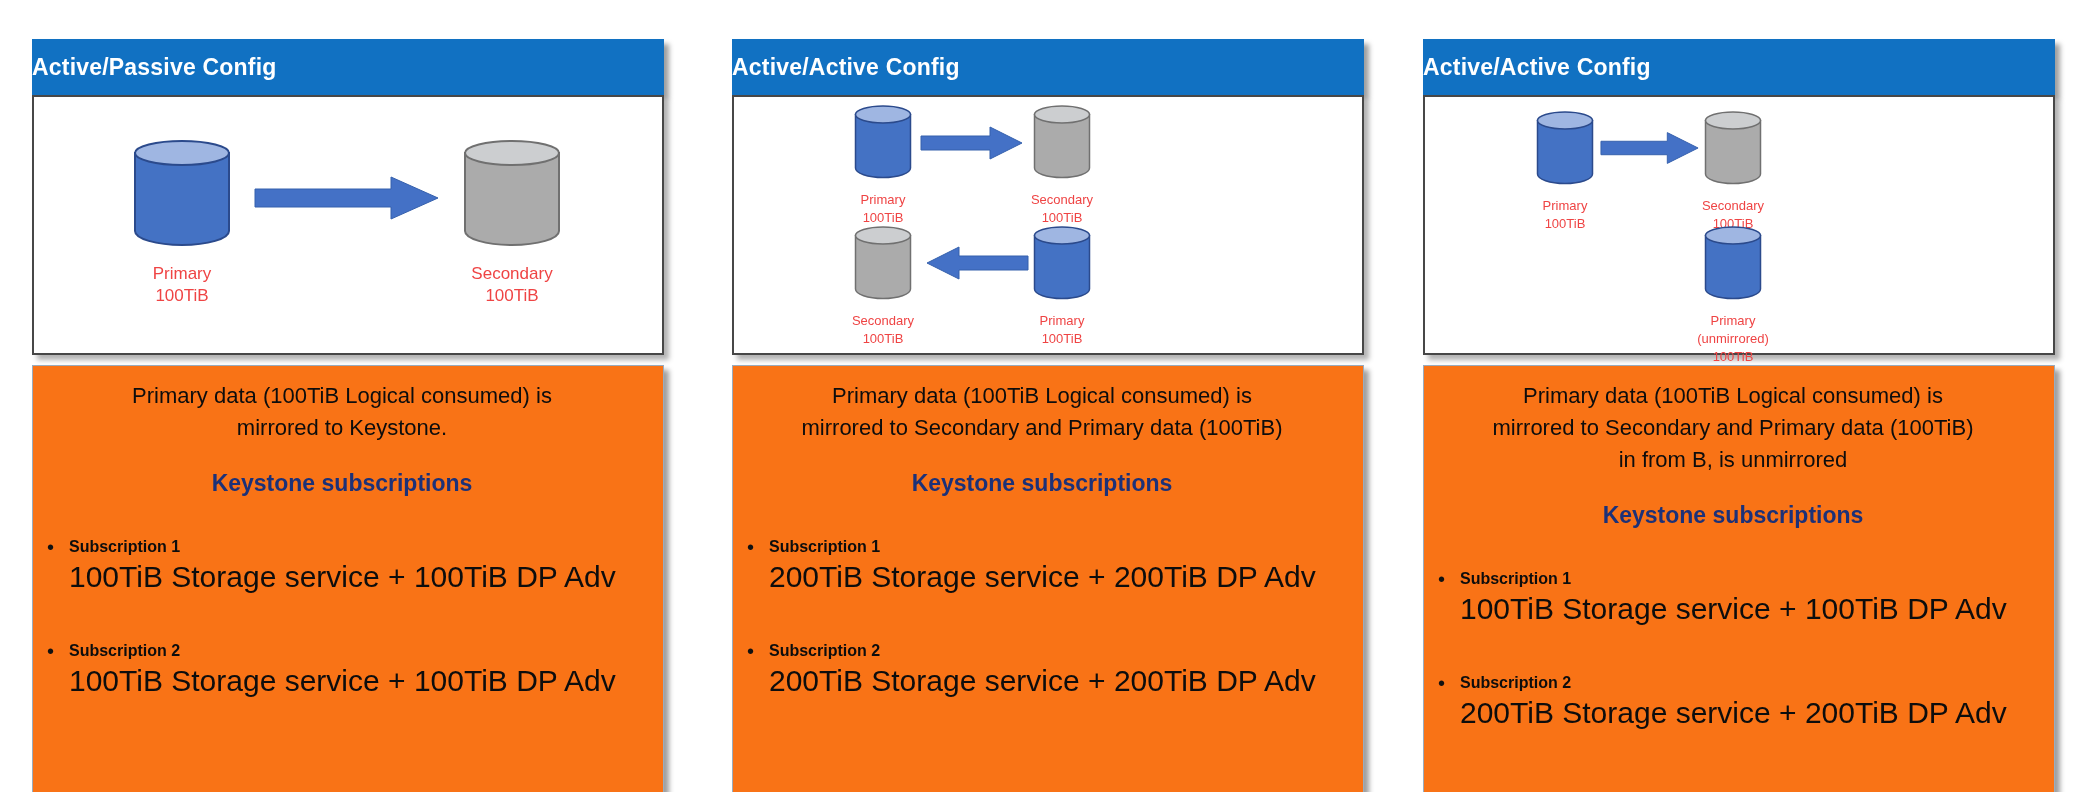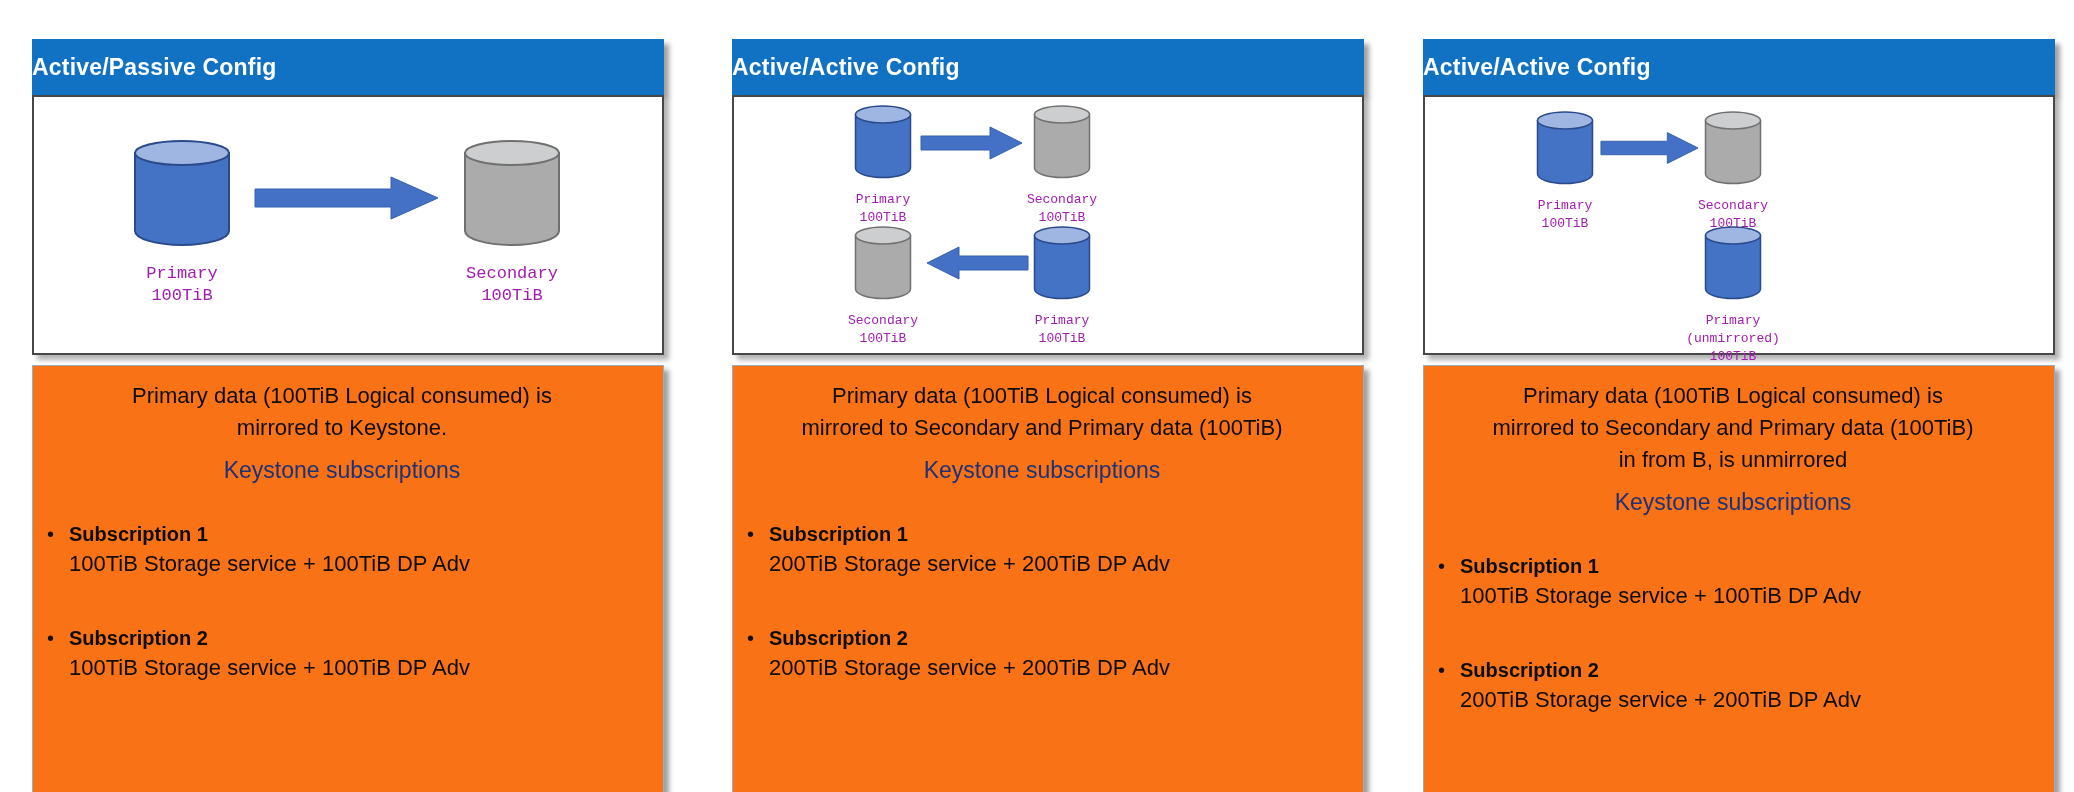--- a/index.html
+++ b/index.html
@@ -8,46 +8,46 @@
   .panel{position:absolute;top:39px;width:632px;}
 
   .panel-header{height:56px;background:#1171C2;display:flex;align-items:center;justify-content:flex-start;
     box-shadow:5px 5px 5px rgba(0,0,0,0.38);}
   .panel-title{color:#ffffff;font-weight:bold;font-size:23px;letter-spacing:0.2px;}
 
   .diagram{position:relative;height:260px;background:#ffffff;border:2px solid #474747;box-sizing:border-box;
     box-shadow:5px 5px 5px rgba(0,0,0,0.30);}
 
   .node{position:absolute;text-align:center;}
-  .node-label{font-size:13px;line-height:18px;color:#a21caf;font-family:Liberation Mono, monospace;}
+  .node-label{font-size:13px;line-height:18px;color:#ef4444;}
   .node .labels{margin-top:8px;}
   .node.big{width:150px;}
   .node.small{width:130px;}
   .node.big .node-label{font-size:17px;line-height:22px;}
   .node.big .labels{margin-top:12px;}
 
   .cyl-blue-body{fill:#4472C4;stroke:#2B4A8C;}
   .cyl-blue-top{fill:#9FB6E2;stroke:#2B4A8C;}
   .cyl-gray-body{fill:#ABABAB;stroke:#707070;}
   .cyl-gray-top{fill:#CCCED0;stroke:#707070;}
 
   .arrow{position:absolute;}
   .arrow path{fill:#4471C6;stroke:#3560AC;stroke-width:1;}
   .arrow.flip{transform:scaleX(-1);}
 
   .info{margin-top:10px;height:500px;background:#f97316;border:1px solid #9AACBE;box-sizing:border-box;
     box-shadow:5px 5px 5px rgba(0,0,0,0.38);padding:14px 0 0 14px;}
   .text-wrap{width:590px;}
   .desc{text-align:center;font-size:22px;line-height:32px;color:#0d0d0d;}
-  .keystone{text-align:center;font-size:23px;font-weight:normal;color:#1C3178;margin-top:13px;}
+  .keystone{text-align:center;font-size:23px;font-weight:bold;color:#1C3178;margin-top:26px;}
   .subs{margin-top:35px;}
   .sub-item{display:flex;margin-bottom:44px;}
   .bullet{width:22px;flex:0 0 22px;font-size:20px;line-height:30px;color:#111;}
-  .sub-name{font-size:20px;font-weight:bold;line-height:30px;color:#0d0d0d;}
-  .sub-detail{font-size:22px;line-height:30px;color:#0d0d0d;text-align:right;}
+  .sub-name{font-size:16px;font-weight:bold;line-height:30px;color:#0d0d0d;}
+  .sub-detail{font-size:30px;line-height:30px;color:#0d0d0d;text-align:right;}
 </style>
 </head>
 <body>
 
 <section class="panel" style="left:32px">
   <header class="panel-header">
     <span class="panel-title">Active/Passive Config</span>
   </header>
 
   <div class="diagram">

